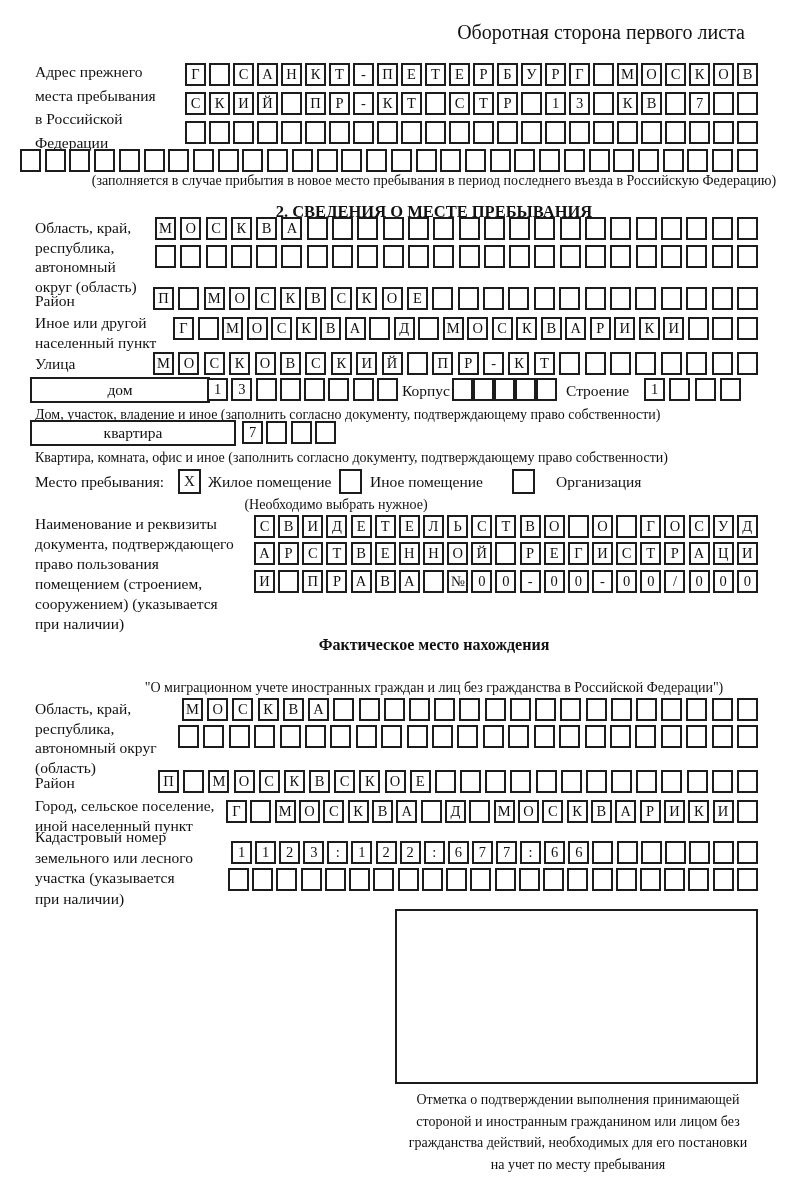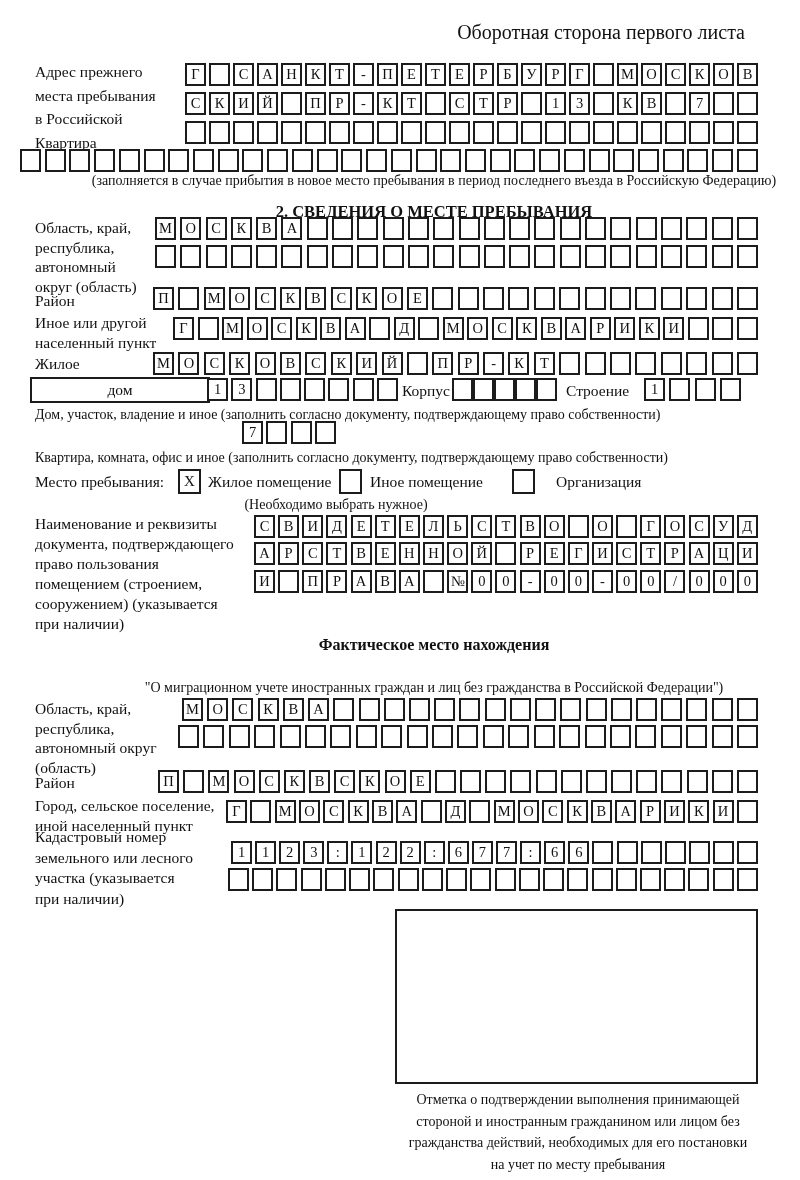--- a/index.html
+++ b/index.html
@@ -27,21 +27,21 @@
 <body>
 
 <div class="page">
 
   <div class="abs" style="left:400px;top:21px;width:345px;text-align:right;font-size:20px;">Оборотная сторона первого листа</div>
 
   <div class="abs lbl" style="left:35px;top:60px;">
       <div>Адрес прежнего</div>
       <div>места пребывания</div>
       <div>в Российской</div>
-      <div>Квартира</div>
+      <div>Федерации</div>
     </div>
   <div class="row" style="left:185px;top:63px;width:573px;">
       <span class="cell">Г</span>
       <span class="cell"></span>
       <span class="cell">С</span>
       <span class="cell">А</span>
       <span class="cell">Н</span>
       <span class="cell">К</span>
       <span class="cell">Т</span>
       <span class="cell">-</span>
@@ -261,21 +261,21 @@
       <span class="cell">А</span>
       <span class="cell">Р</span>
       <span class="cell">И</span>
       <span class="cell">К</span>
       <span class="cell">И</span>
       <span class="cell"></span>
       <span class="cell"></span>
       <span class="cell"></span>
     </div>
 
-  <div class="abs lbl" style="left:35px;top:352px;">Жилое</div>
+  <div class="abs lbl" style="left:35px;top:352px;">Улица</div>
   <div class="row" style="left:153px;top:352px;width:605px;">
       <span class="cell">М</span>
       <span class="cell">О</span>
       <span class="cell">С</span>
       <span class="cell">К</span>
       <span class="cell">О</span>
       <span class="cell">В</span>
       <span class="cell">С</span>
       <span class="cell">К</span>
       <span class="cell">И</span>
@@ -317,20 +317,21 @@
     </div>
   <div class="abs lbl" style="left:566px;top:379px;">Строение</div>
   <div class="row" style="left:644px;top:378px;width:97px;">
       <span class="cell">1</span>
       <span class="cell"></span>
       <span class="cell"></span>
       <span class="cell"></span>
     </div>
   <div class="abs note" style="left:35px;top:407px;">Дом, участок, владение и иное (заполнить согласно документу, подтверждающему право собственности)</div>
 
+  <div class="abs bigbox" style="left:30px;top:420px;width:206px;height:26px;">квартира</div>
   <div class="row" style="left:242px;top:421px;width:94px;">
       <span class="cell">7</span>
       <span class="cell"></span>
       <span class="cell"></span>
       <span class="cell"></span>
     </div>
   <div class="abs note" style="left:35px;top:450px;">Квартира, комната, офис и иное (заполнить согласно документу, подтверждающему право собственности)</div>
 
   <div class="abs lbl" style="left:35px;top:470px;">Место пребывания:</div>
   <div class="abs chk" style="left:178px;top:469px;">X</div>

